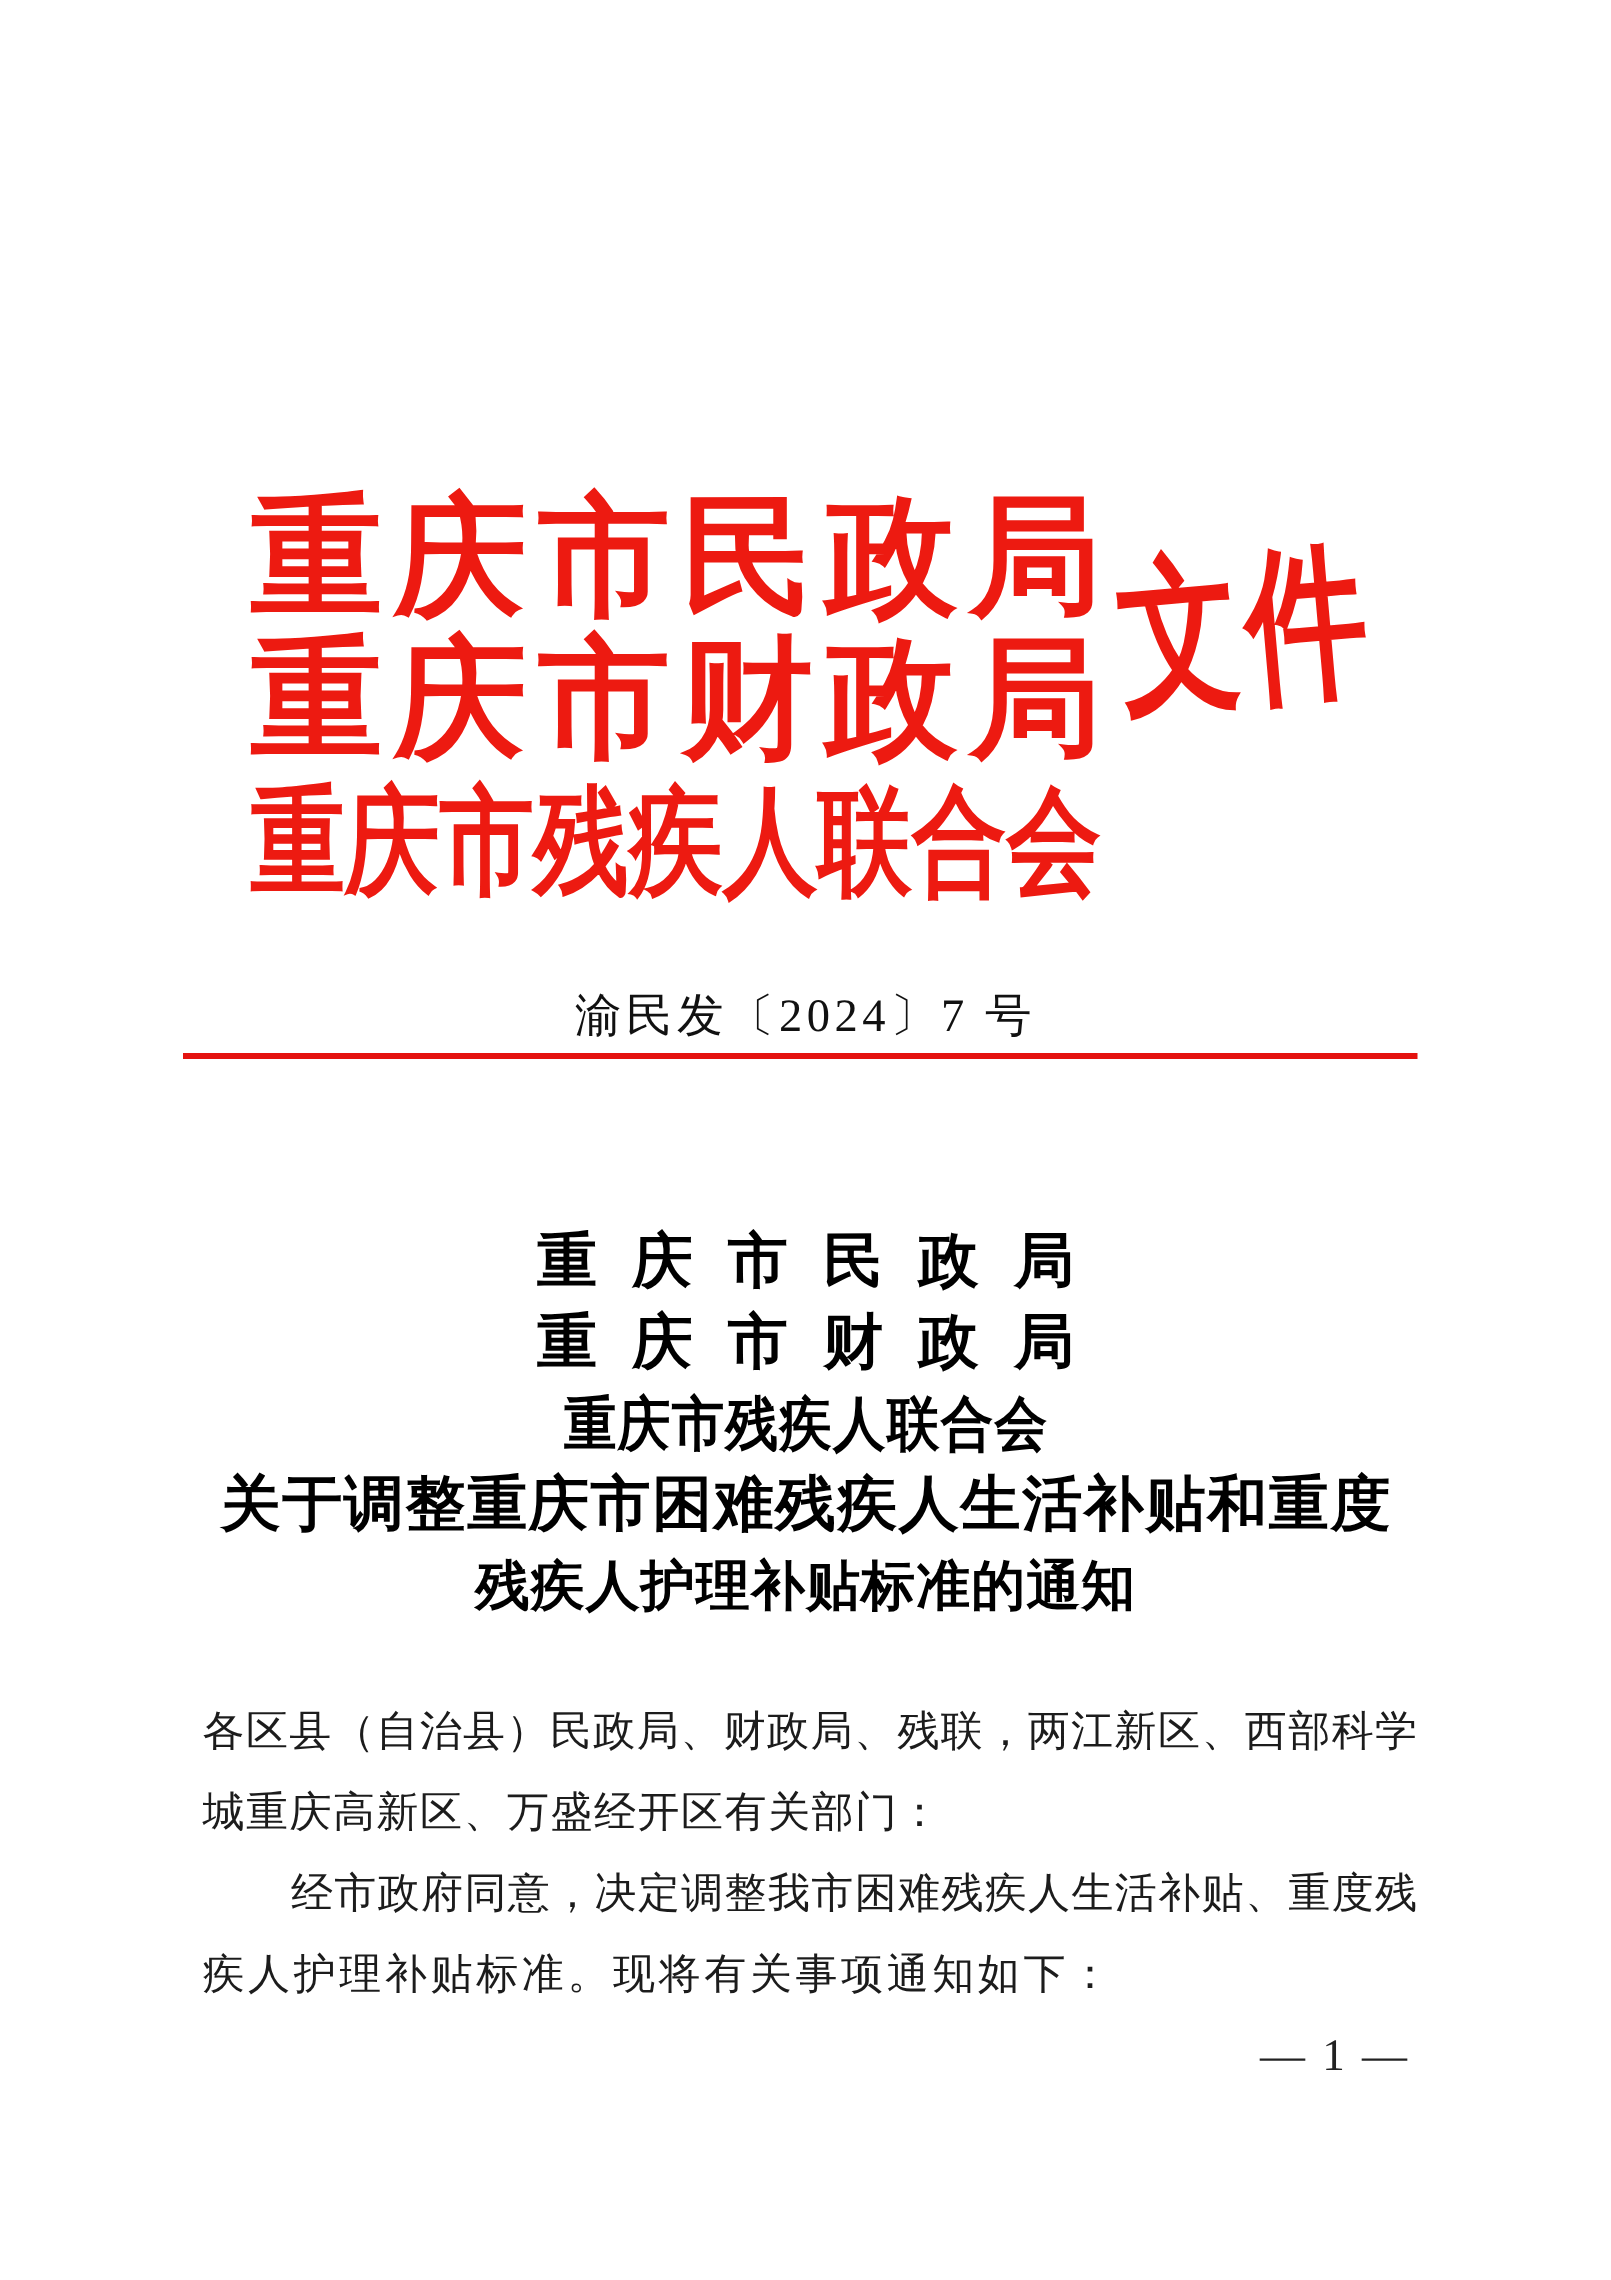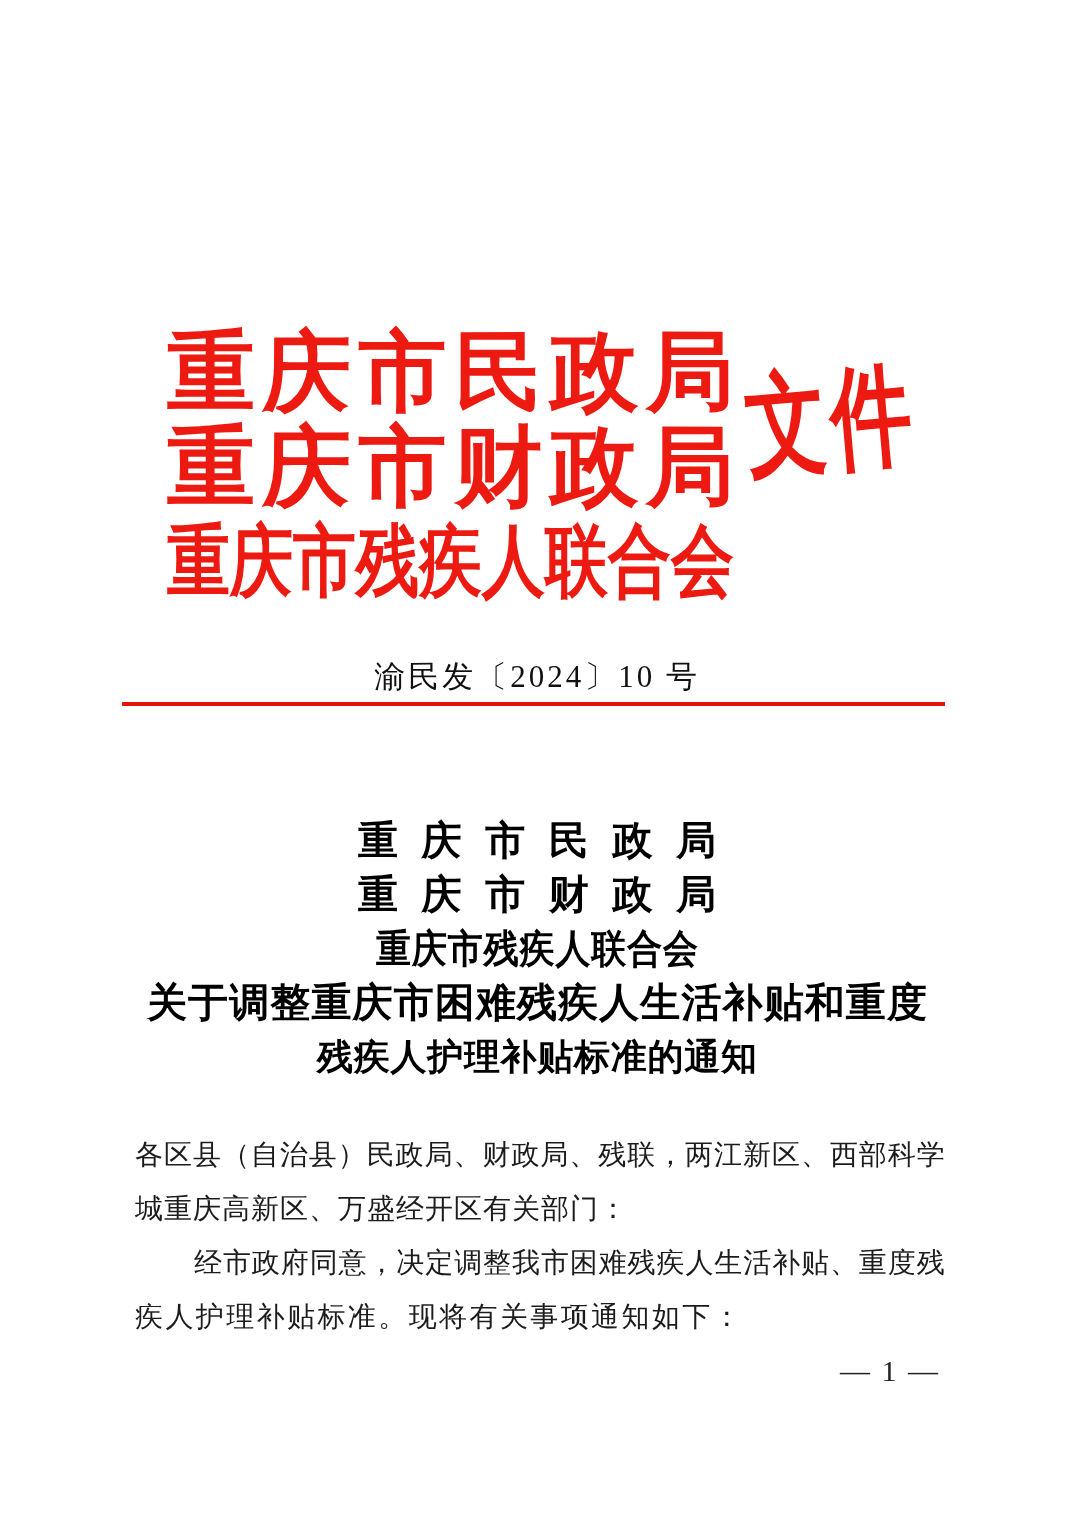--- a/index.html
+++ b/index.html
@@ -147,21 +147,21 @@
         <span>疾</span>
         <span>人</span>
         <span>联</span>
         <span>合</span>
         <span>会</span>
       </div>
   </div>
 
   <div class="doc-word">文件</div>
 
-  <div class="doc-number">渝民发〔2024〕10 号</div>
+  <div class="doc-number">渝民发〔2024〕7 号</div>
 
   <div class="red-rule"></div>
 
   <div class="title-block">
     <div class="title-line title-line-1 spread">
         <span>重</span>
         <span>庆</span>
         <span>市</span>
         <span>民</span>
         <span>政</span>

